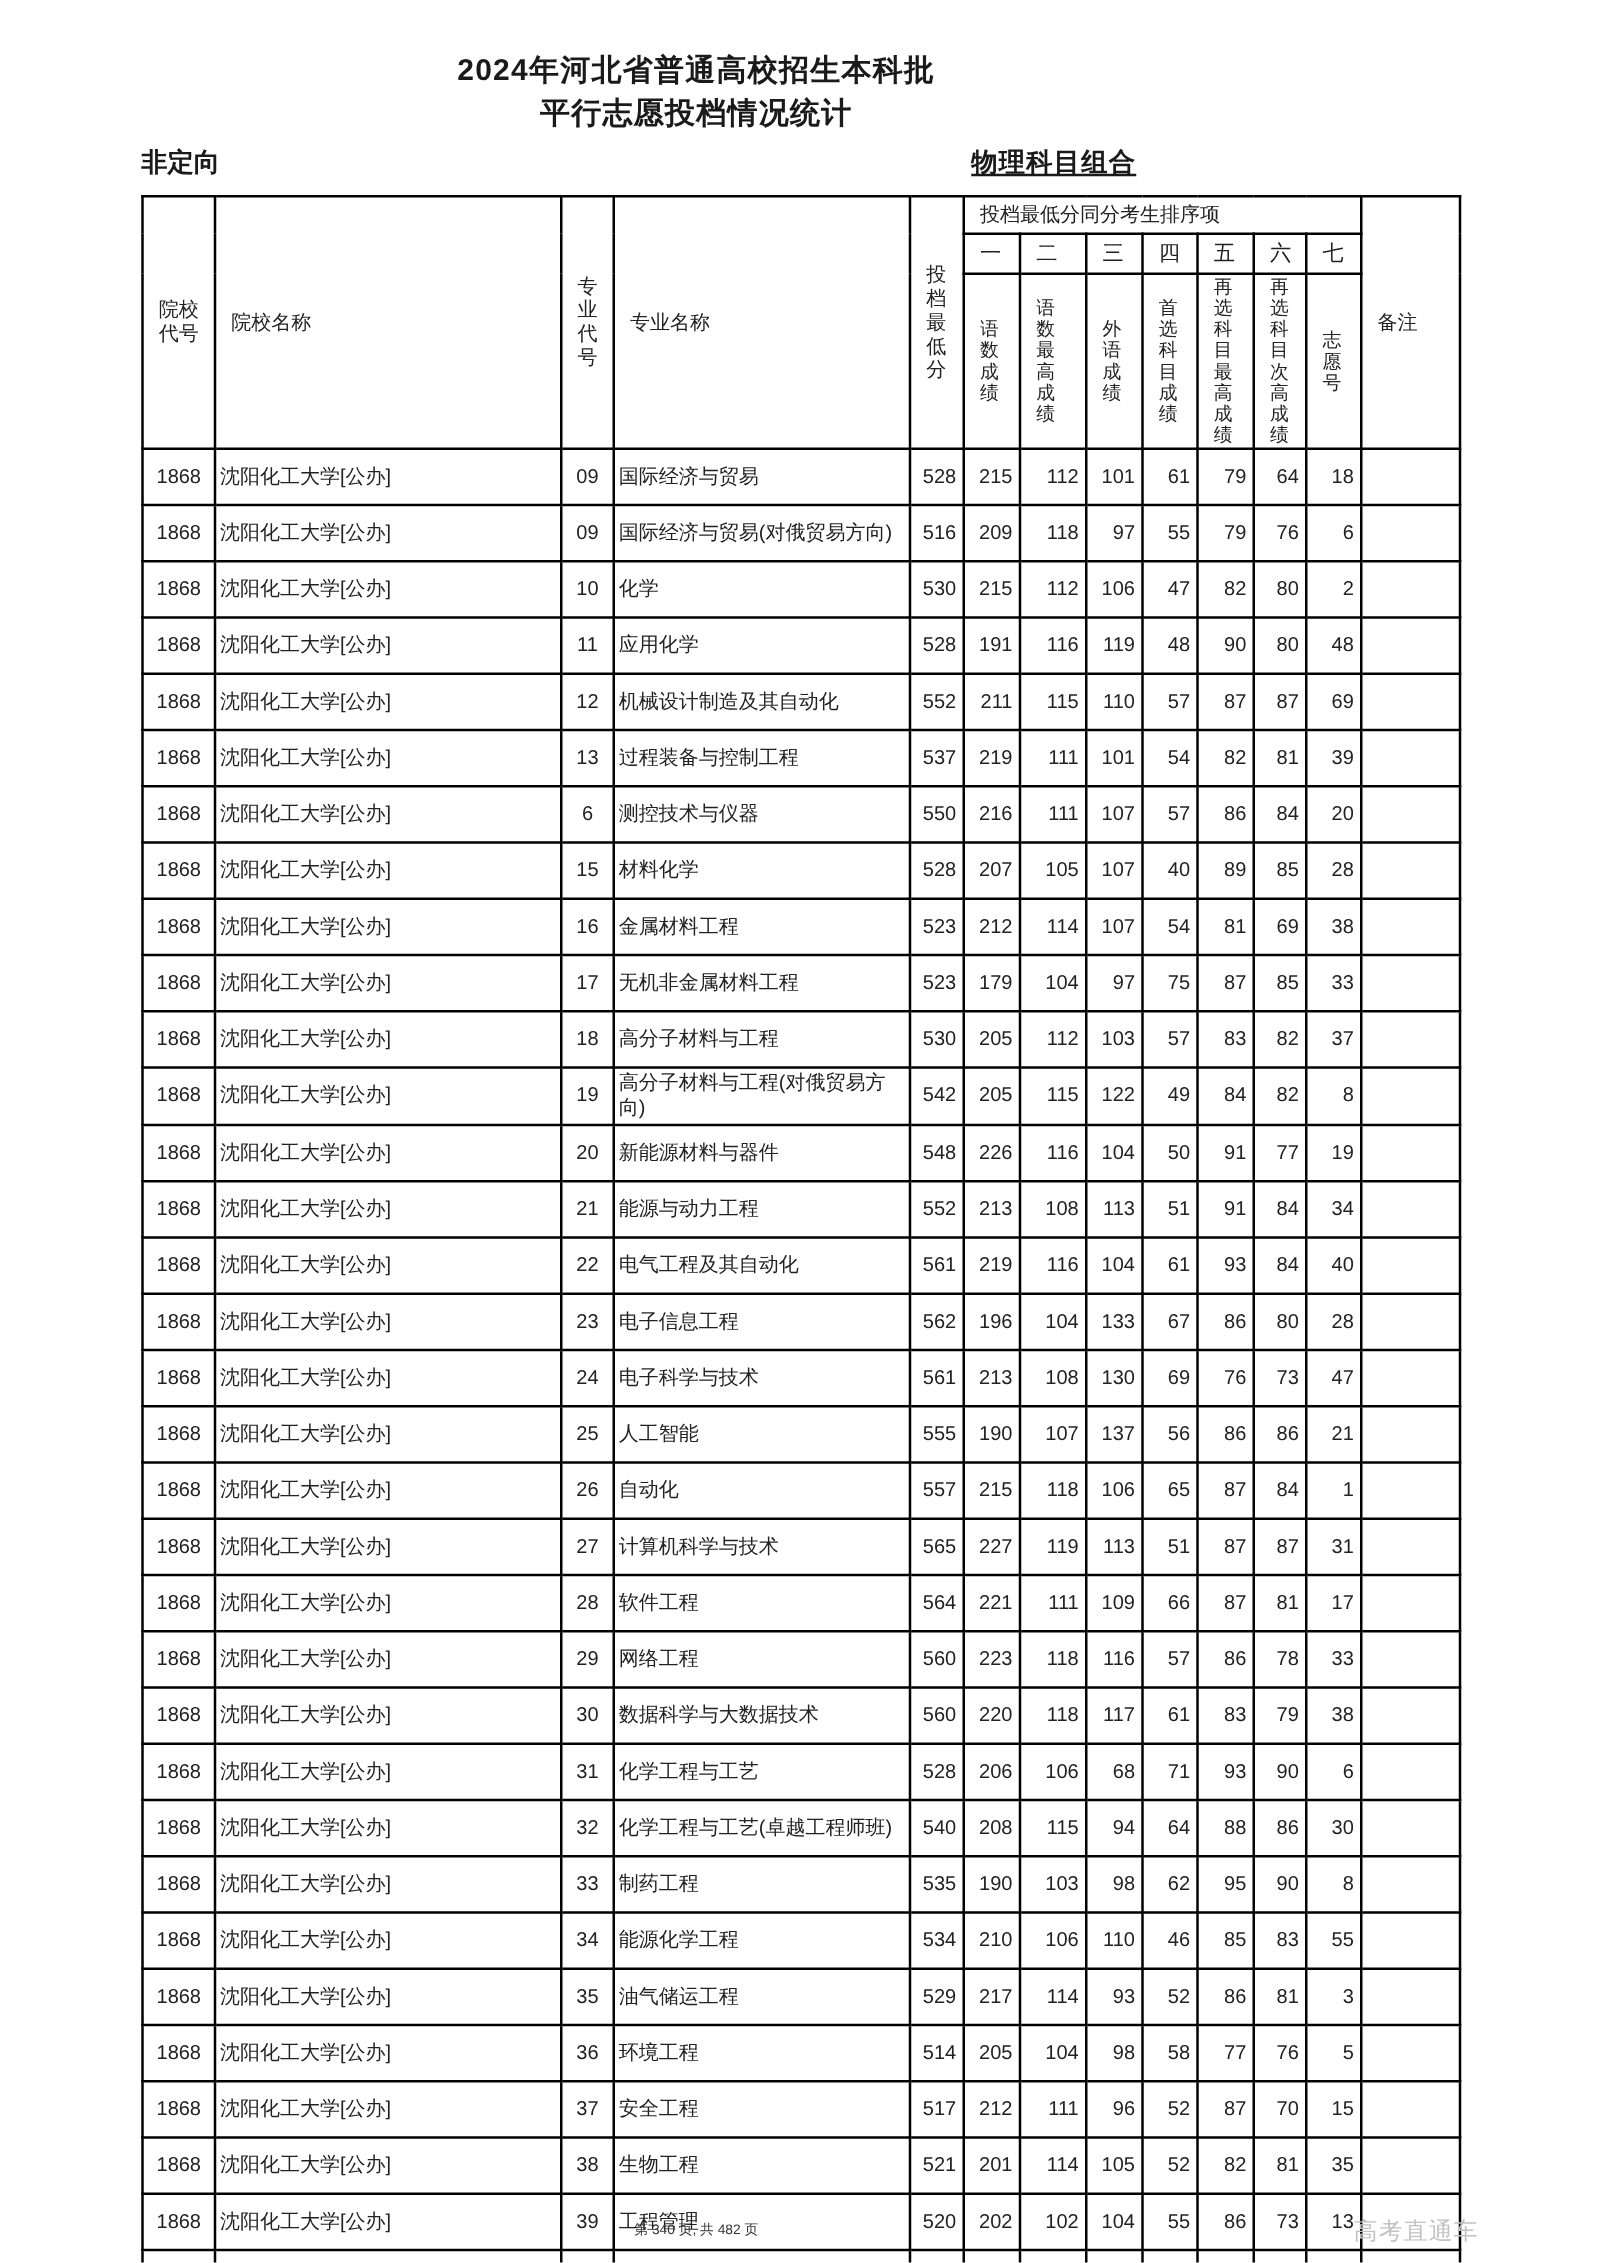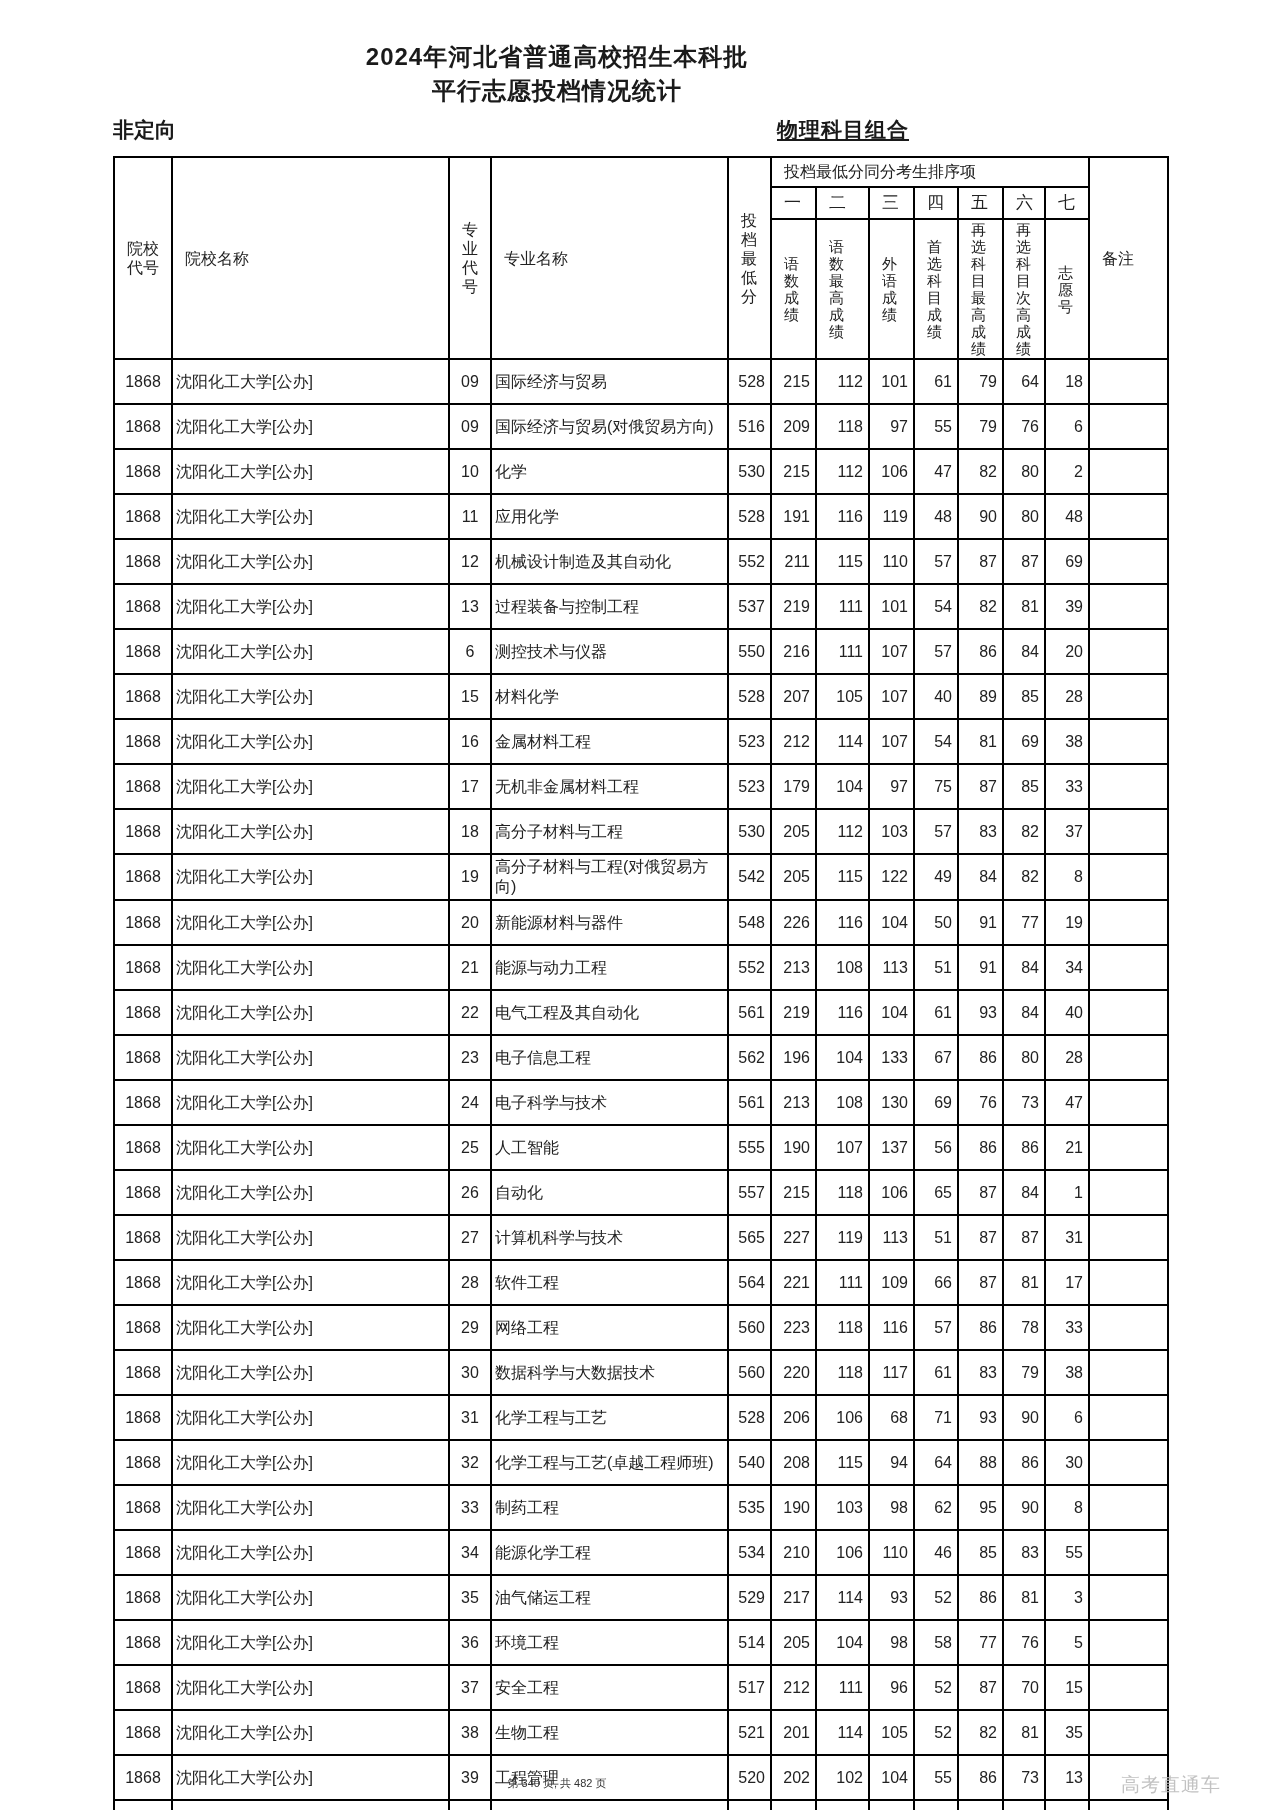--- a/index.html
+++ b/index.html
@@ -31,21 +31,21 @@
   .c-lab{font-size:15px;line-height:17px;height:86px;}
   tbody td{
     font-size:16px;line-height:20px;
     height:39px;padding:2px 3px;
     vertical-align:middle;
   }
   .a-center{text-align:center;}
   .a-left{text-align:left;}
   .a-right{text-align:right;padding-right:5px;}
   .footer-page{position:absolute;left:0;top:1776px;width:1114px;text-align:center;font-size:11px;color:#333;}
-  .watermark{position:absolute;left:1083px;top:1772px;font-size:19px;color:#c2c2c2;letter-spacing:1px;margin-left:38px;}
+  .watermark{position:absolute;left:1083px;top:1772px;font-size:19px;color:#c2c2c2;letter-spacing:1px;}
 </style>
 </head>
 <body>
 
 <div class="title-wrap">
   <div class="title-line">2024年河北省普通高校招生本科批</div>
   <div class="title-line">平行志愿投档情况统计</div>
 </div>
 
 <div class="label-row">

